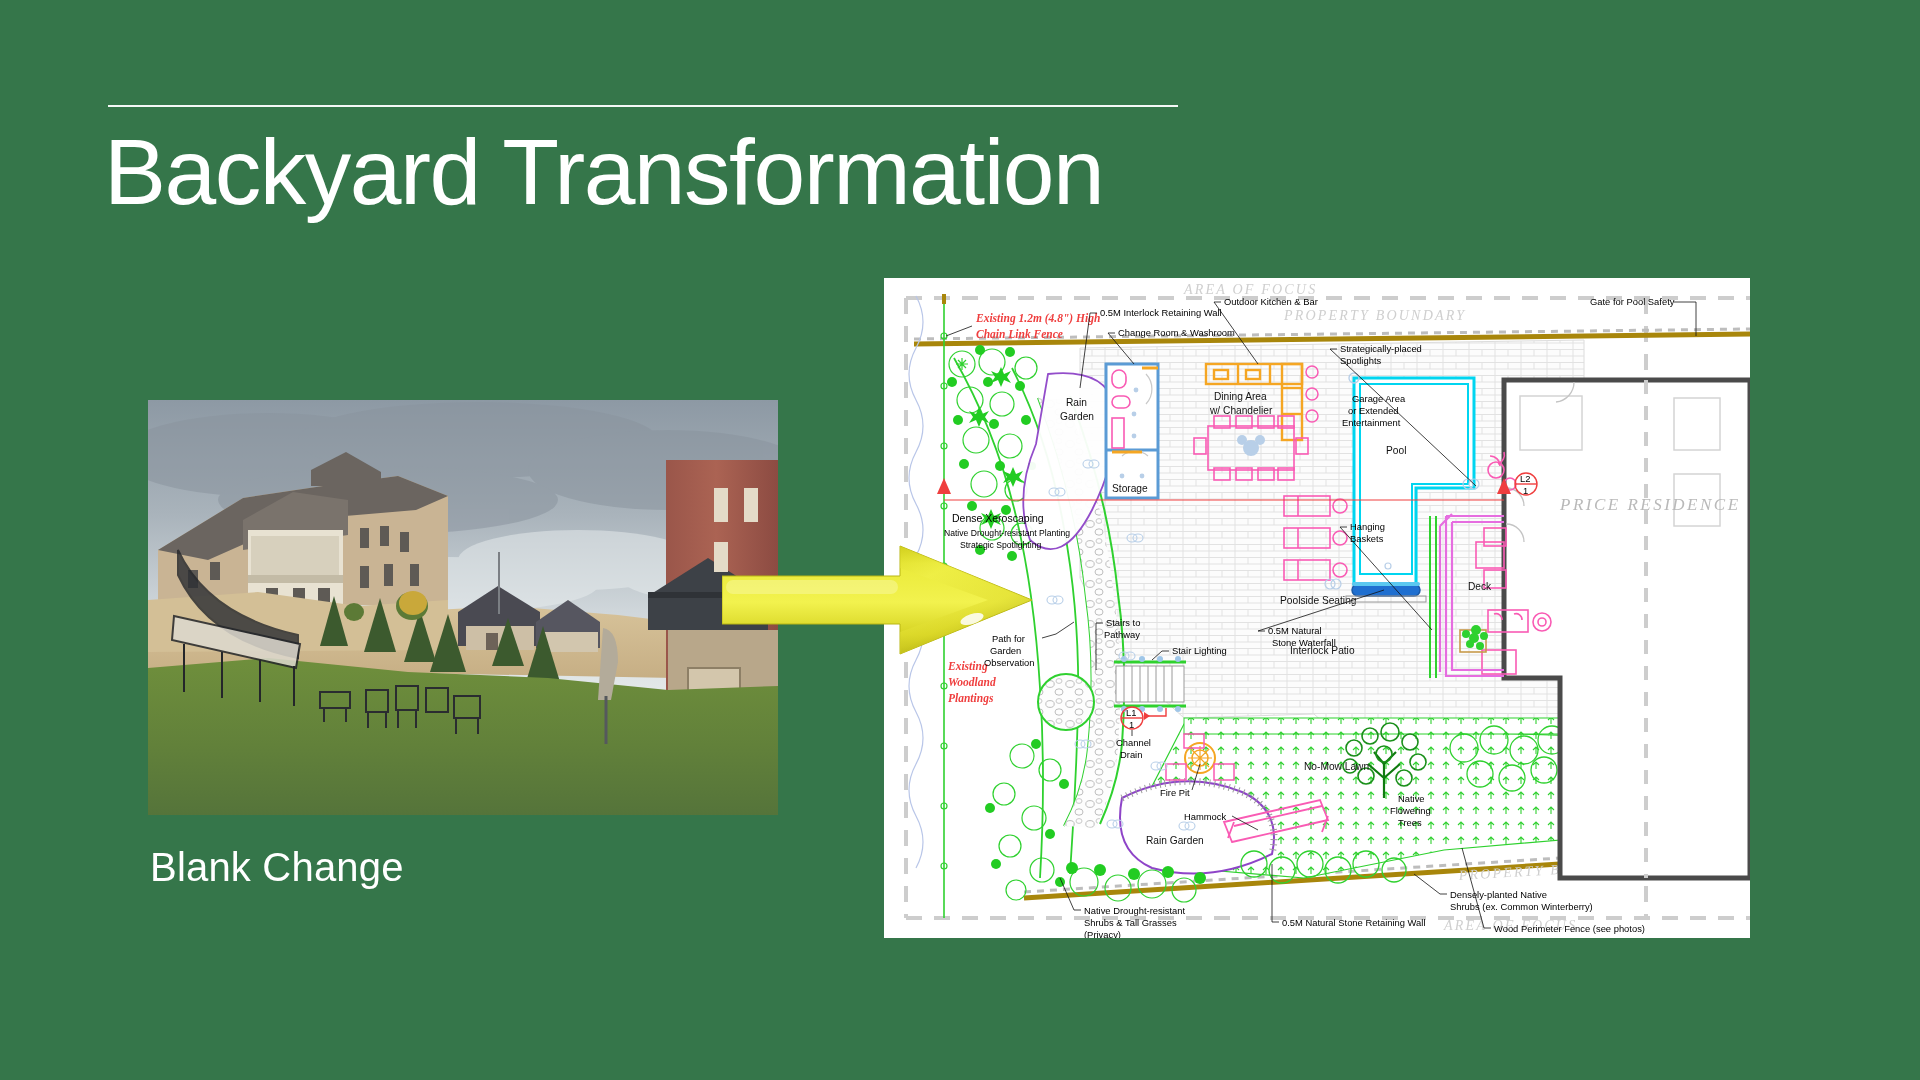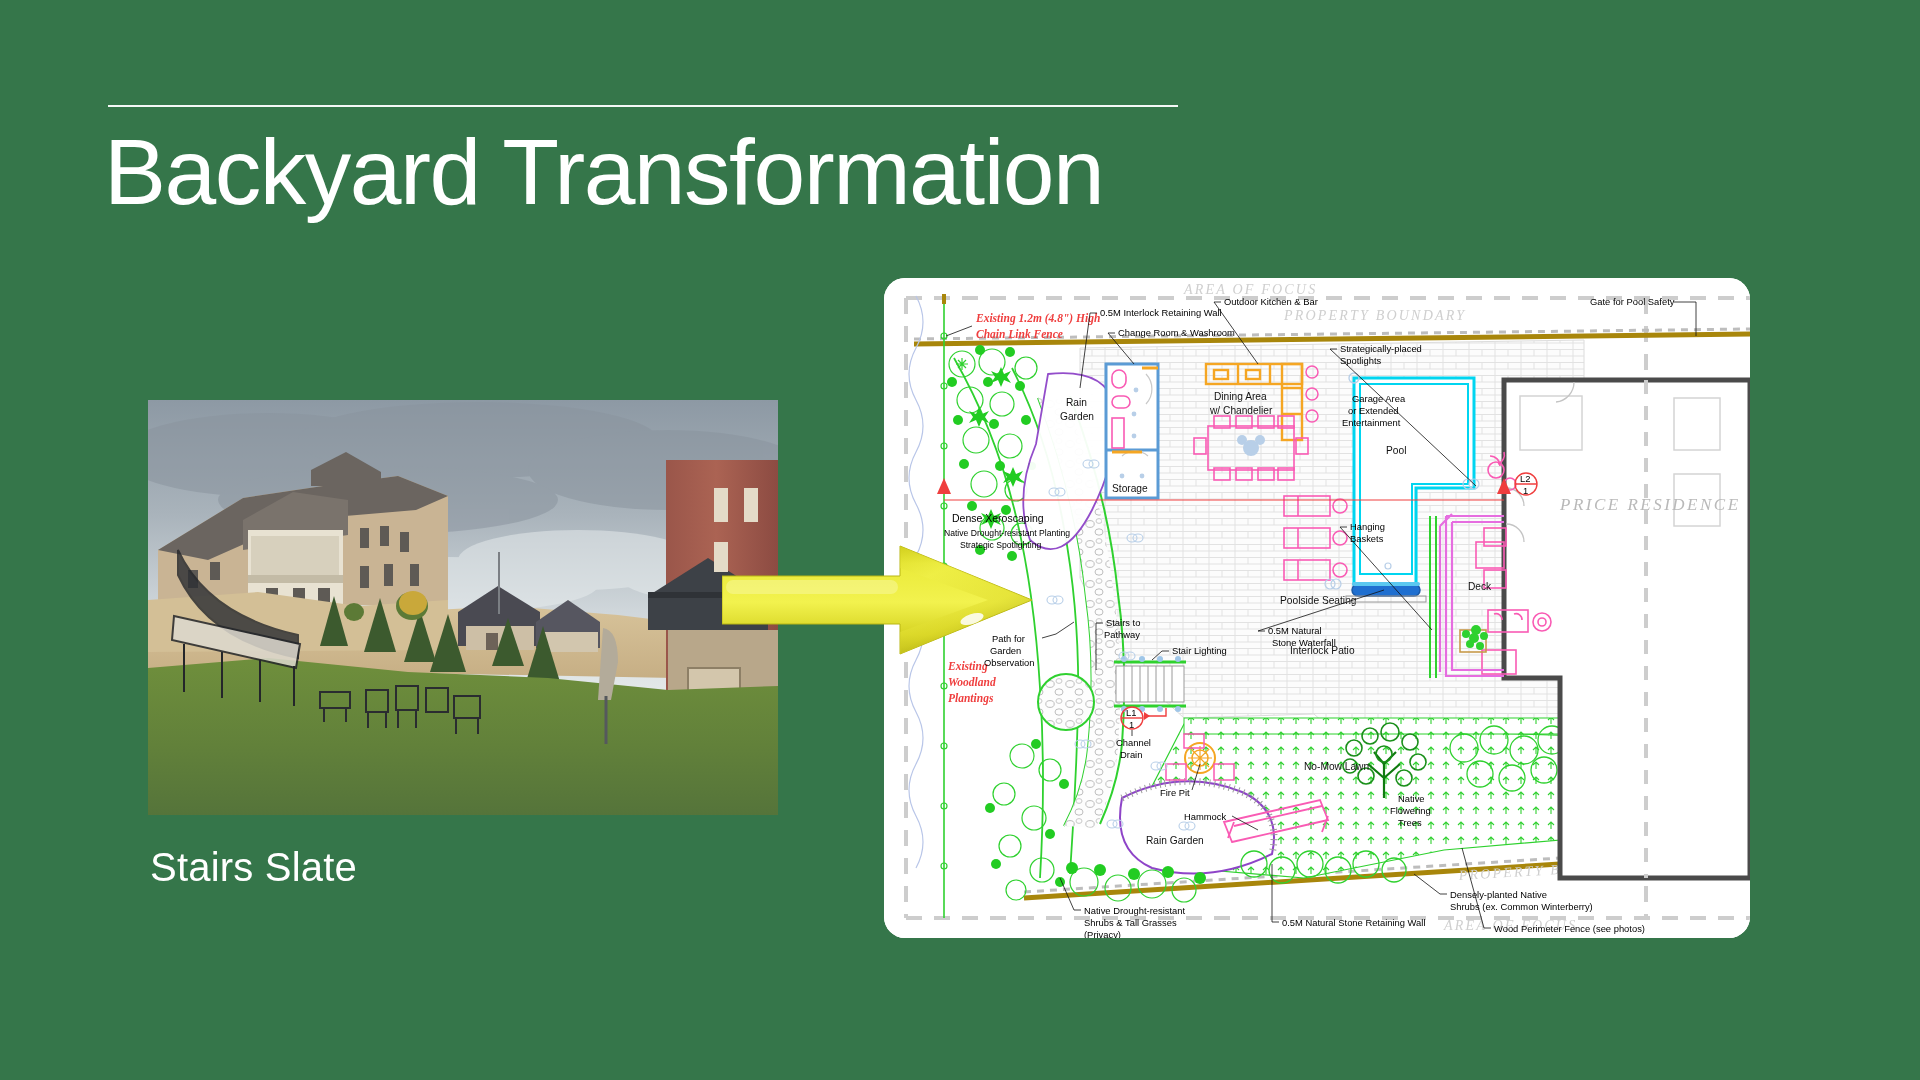--- a/index.html
+++ b/index.html
@@ -46,21 +46,20 @@
     position:absolute;left:722px;top:540px;width:310px;height:120px;
     z-index:5;pointer-events:none;
   }
   .arrow svg{display:block;width:310px;height:120px;}
 
   
   .plan{
     position:absolute;left:884px;top:278px;width:866px;height:660px;
     background:#ffffff;
     overflow:hidden;
-    border-radius:21px;
   }
   .plan svg{display:block;width:866px;height:660px;}
 </style>
 </head>
 <body>
 
 <div class="slide">
 
   <div class="rule"></div>
 
@@ -198,21 +197,21 @@
         <line x1="308" y1="318" x2="308" y2="334"></line>
           <line x1="330" y1="318" x2="330" y2="334"></line>
       </g>
       <g>
         <path d="M455 228 Q 470 230 470 262 L 463 300 L 450 300 Z" fill="#b3ab9a"></path>
         <line x1="458" y1="296" x2="458" y2="344" stroke="#55585d" stroke-width="3"></line>
       </g>
     </svg>
   </div>
 
-  <div class="caption caption-left">Stairs Slate</div>
+  <div class="caption caption-left">Blank Change</div>
 
   <div class="arrow">
     <svg viewBox="0 0 310 120">
       <defs>
         <linearGradient id="arrY" x1="0" y1="0" x2="0" y2="1">
           <stop offset="0%" stop-color="#c9c617"></stop>
           <stop offset="16%" stop-color="#eaea3a"></stop>
           <stop offset="52%" stop-color="#f2f24e"></stop>
           <stop offset="82%" stop-color="#d6d322"></stop>
           <stop offset="100%" stop-color="#a9a60c"></stop>

